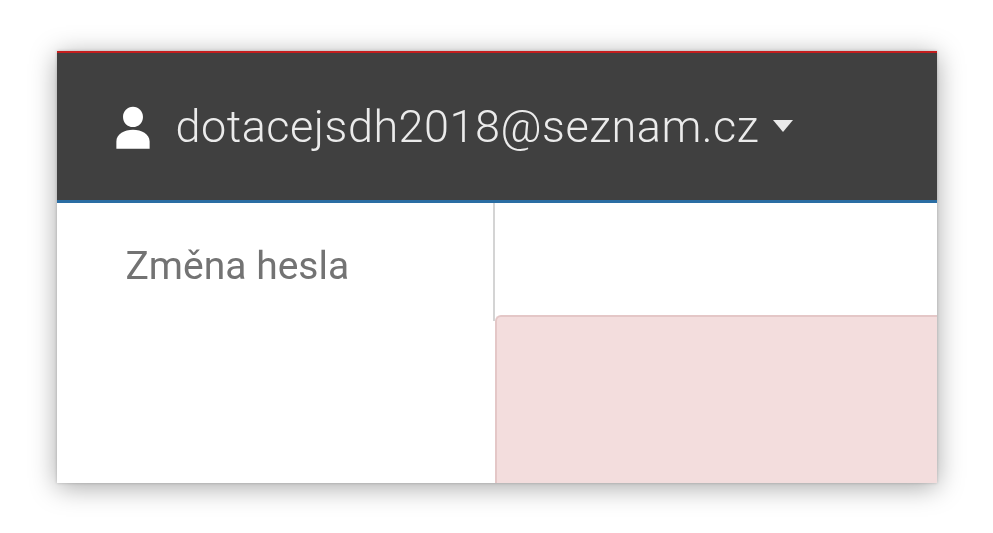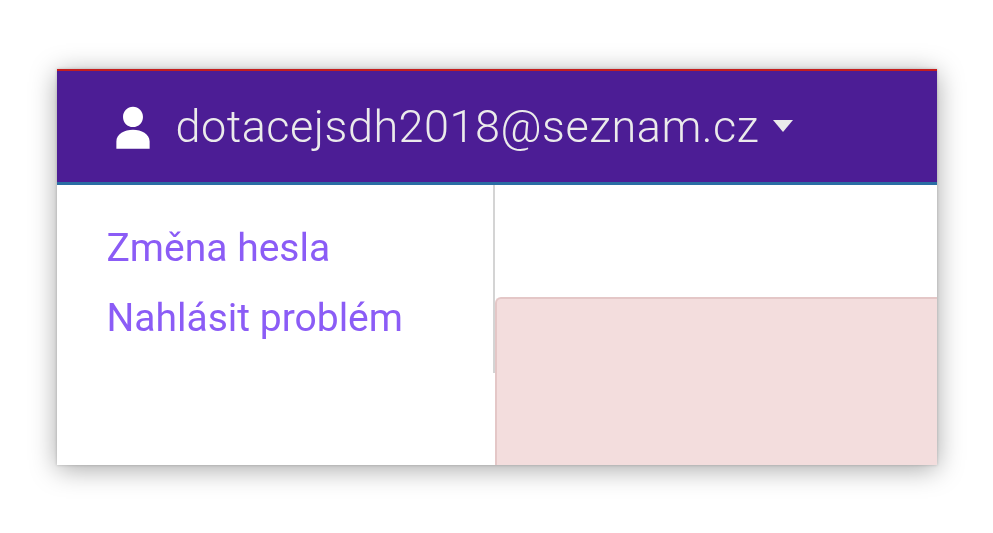--- a/index.html
+++ b/index.html
@@ -21,22 +21,22 @@
       padding: 10px;
       background: #fff;
     }
     .card {
       width: 100%;
       box-shadow: 0 4px 25px rgba(0,0,0,0.35), 0 0 3px rgba(0,0,0,0.2);
       background: #fff;
       position: relative;
     }
     .header-bar {
-      background: #4c1d95;
-      height: 116px;
+      background: #404040;
+      height: 152px;
       display: flex;
       align-items: center;
       padding-left: 55px;
       border-top: 2px solid #c41e1e;
       border-bottom: 3px solid #2a6da3;
     }
     .user-icon {
       width: 42px;
       height: 46px;
       margin-right: 22px;
@@ -64,24 +64,25 @@
       position: absolute;
       top: 0;
       left: 0;
       width: 438px;
       background: #ffffff;
       border-right: 2px solid #d4d4d4;
       padding: 28px 0 20px 0;
     }
     .menu-item {
       font-size: 39px;
-      color: #8b5cf6;
+      color: #737373;
       padding: 12px 0 12px 50px;
       cursor: pointer;
       font-weight: 400;
+      margin-left: 19px;
     }
     .right-panel {
       position: absolute;
       top: 0;
       left: 438px;
       right: 0;
       height: 100%;
     }
     .right-top {
       height: 112px;
@@ -122,19 +123,18 @@
 
     <div class="body-area">
 
       <div class="right-panel">
         <div class="right-top"></div>
         <div class="right-bottom"></div>
       </div>
 
       <div class="dropdown-menu">
         <div class="menu-item">Změna hesla</div>
-        <div class="menu-item">Nahlásit problém</div>
       </div>
 
     </div>
 
   </div>
 </div>
 
 </body></html>

